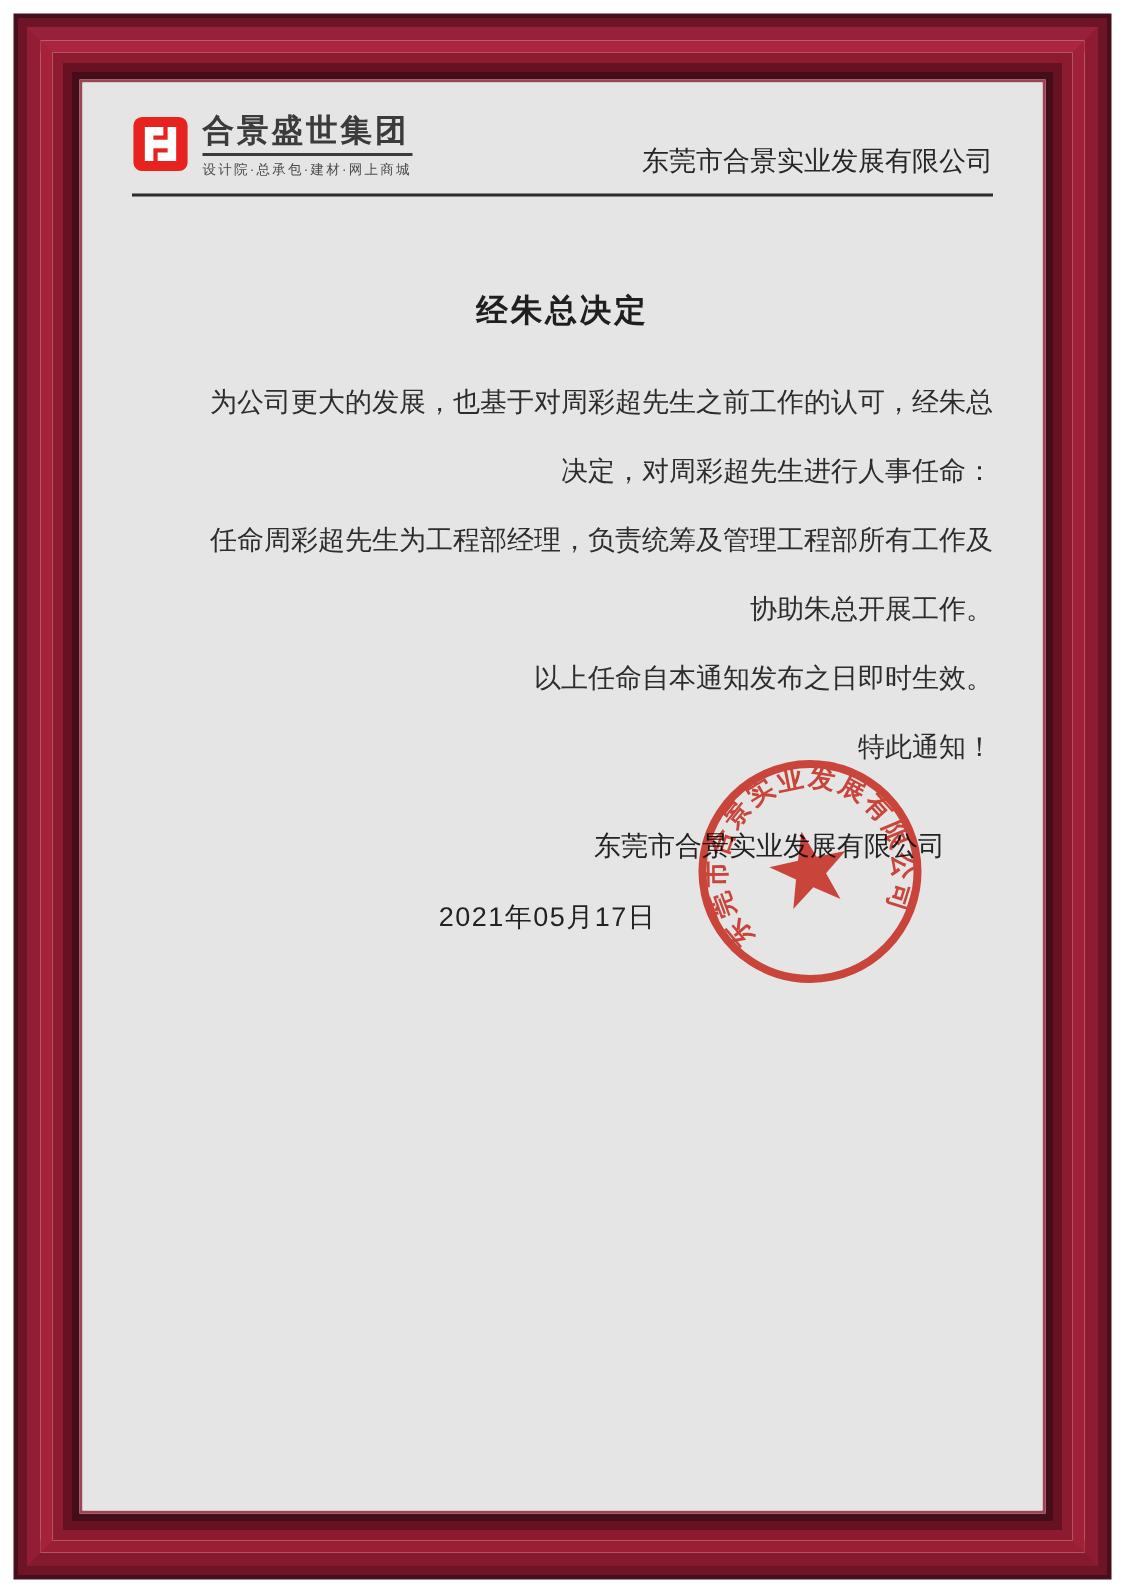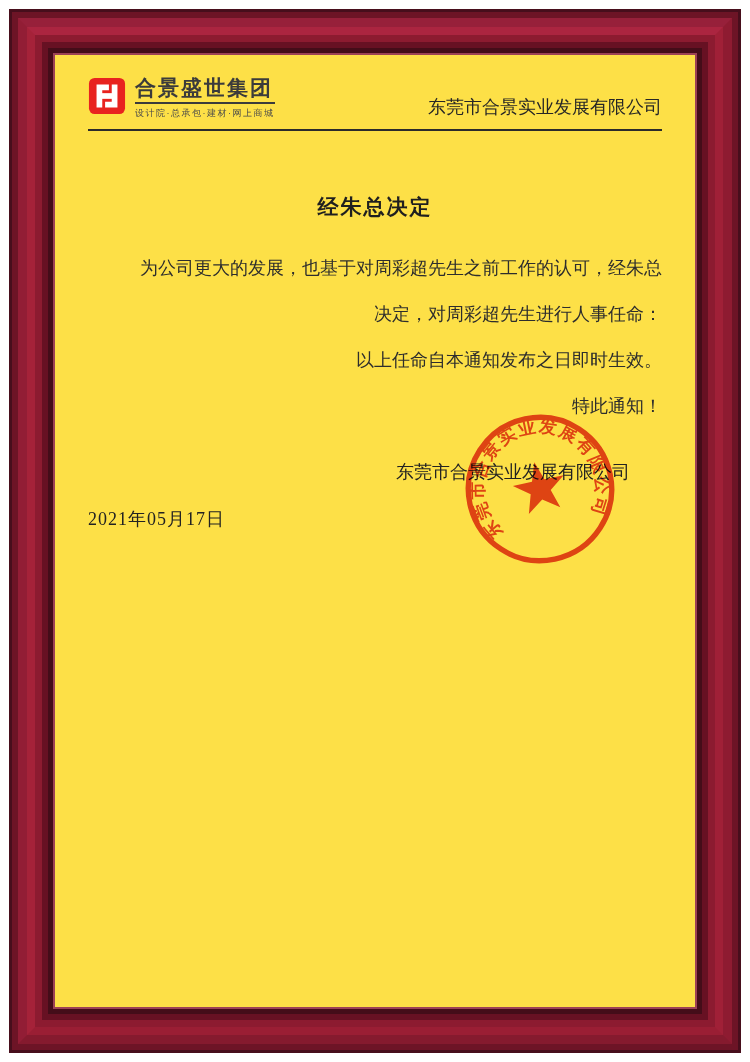--- a/index.html
+++ b/index.html
@@ -9,36 +9,36 @@
   .fr{height:100%;box-sizing:border-box;}
   .r1{border:3px solid #470e1c;}
   .r2{border:6px solid #6d1426;}
   .r3{border-style:solid;border-width:9px;border-color:#97203a #8e1b31 #851a2e #921d35;}
   .r4{border-style:solid;border-width:8px;border-color:#ab2540 #a02037 #9a1e34 #a52239;}
   .r5{border:7px solid #8c1b30;}
   .r6{border:6px solid #671123;}
   .r7{border:5px solid #440d19;}
   .r8{border:2px solid #9c4355;}
   
-  .page{height:100%;box-sizing:border-box;background:#fde047;padding:22px 33px;position:relative;color:#2d2d2d;}
+  .page{height:100%;box-sizing:border-box;background:#e5e5e5;padding:22px 33px;position:relative;color:#2d2d2d;}
   .header-row{display:flex;align-items:flex-end;}
   .logo{display:flex;gap:9px;align-items:flex-start;}
   .logo-mark{width:38px;height:38px;flex:0 0 auto;}
   .logo-text{display:flex;flex-direction:column;}
   .logo-name{font-size:21px;font-weight:bold;color:#3b3b3b;letter-spacing:2px;line-height:1.05;border-bottom:2px solid #3b3b3b;padding-bottom:3px;}
   .logo-tagline{font-size:9px;color:#4a4a4a;letter-spacing:1.5px;margin-top:3px;}
   .company-name{margin-left:auto;font-size:18px;color:#262626;padding-bottom:1px;}
   .header-rule{border:none;border-top:2px solid #2b2b2b;margin:9px 0 0 0;}
   .doc-title{margin:62px 0 0 0;text-align:center;font-size:21px;font-weight:bold;color:#1f1f1f;letter-spacing:2px;}
   .body-text{margin-top:24px;text-align:right;}
   .body-text p{margin:0;font-size:18px;line-height:46px;text-indent:2em;color:#2d2d2d;}
   
   .signoff{position:relative;margin-top:16px;height:190px;}
   .sig-line{margin-top:28px;text-align:right;padding-right:32px;font-size:18px;line-height:30px;color:#222;}
-  .date-line{margin-top:17px;text-align:left;padding-right:20px;font-size:18px;line-height:30px;color:#222;letter-spacing:1px;font-family:Liberation Serif, serif;}
+  .date-line{margin-top:17px;text-align:center;padding-right:20px;font-size:18px;line-height:30px;color:#222;letter-spacing:1px;}
   .seal{position:absolute;top:-46px;right:44px;width:156px;height:156px;mix-blend-mode:multiply;opacity:.88;transform:rotate(-12deg);pointer-events:none;}
 </style>
 </head>
 <body>
 
 <div class="mat">
 <div class="fr r1">
 <div class="fr r2">
 <div class="fr r3">
 <div class="fr r4">
@@ -63,20 +63,21 @@
         </div>
       </div>
       <div class="company-name">东莞市合景实业发展有限公司</div>
     </div>
     <hr class="header-rule">
 
     <h1 class="doc-title">经朱总决定</h1>
 
     <div class="body-text">
       <p>为公司更大的发展，也基于对周彩超先生之前工作的认可，经朱总决定，对周彩超先生进行人事任命：</p>
+      <p>任命周彩超先生为工程部经理，负责统筹及管理工程部所有工作及协助朱总开展工作。</p>
       <p>以上任命自本通知发布之日即时生效。</p>
       <p>特此通知！</p>
     </div>
 
     <div class="signoff">
       <div class="sig-line">东莞市合景实业发展有限公司</div>
       <div class="date-line">2021年05月17日</div>
 
       <svg class="seal" viewBox="0 0 160 160" aria-hidden="true">
         <circle cx="80" cy="80" r="73.5" fill="none" stroke="#dc3426" stroke-width="5.5"></circle>

